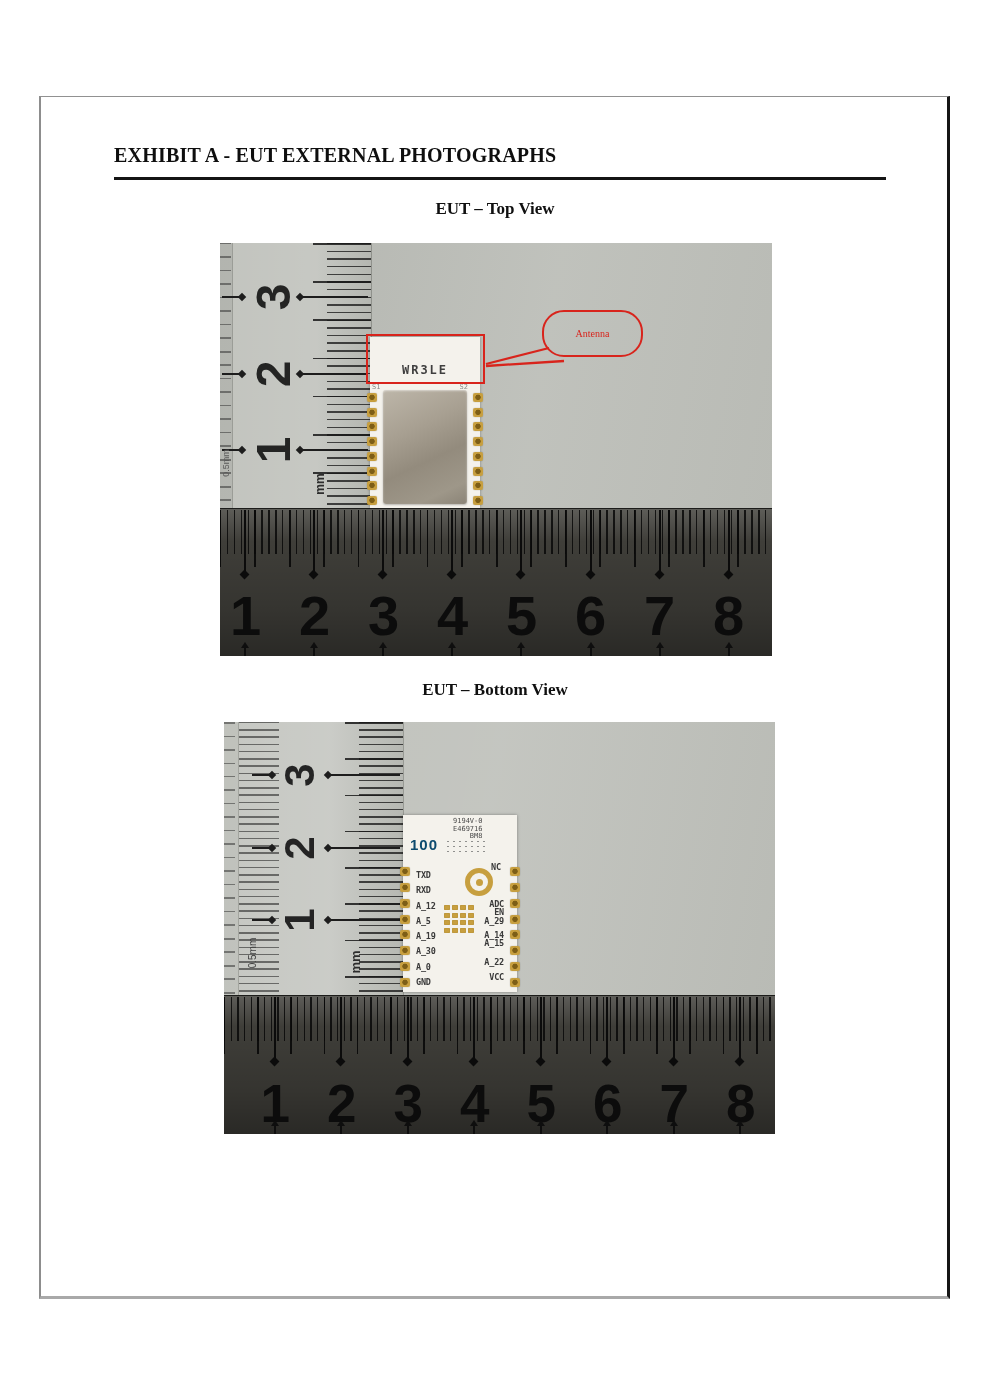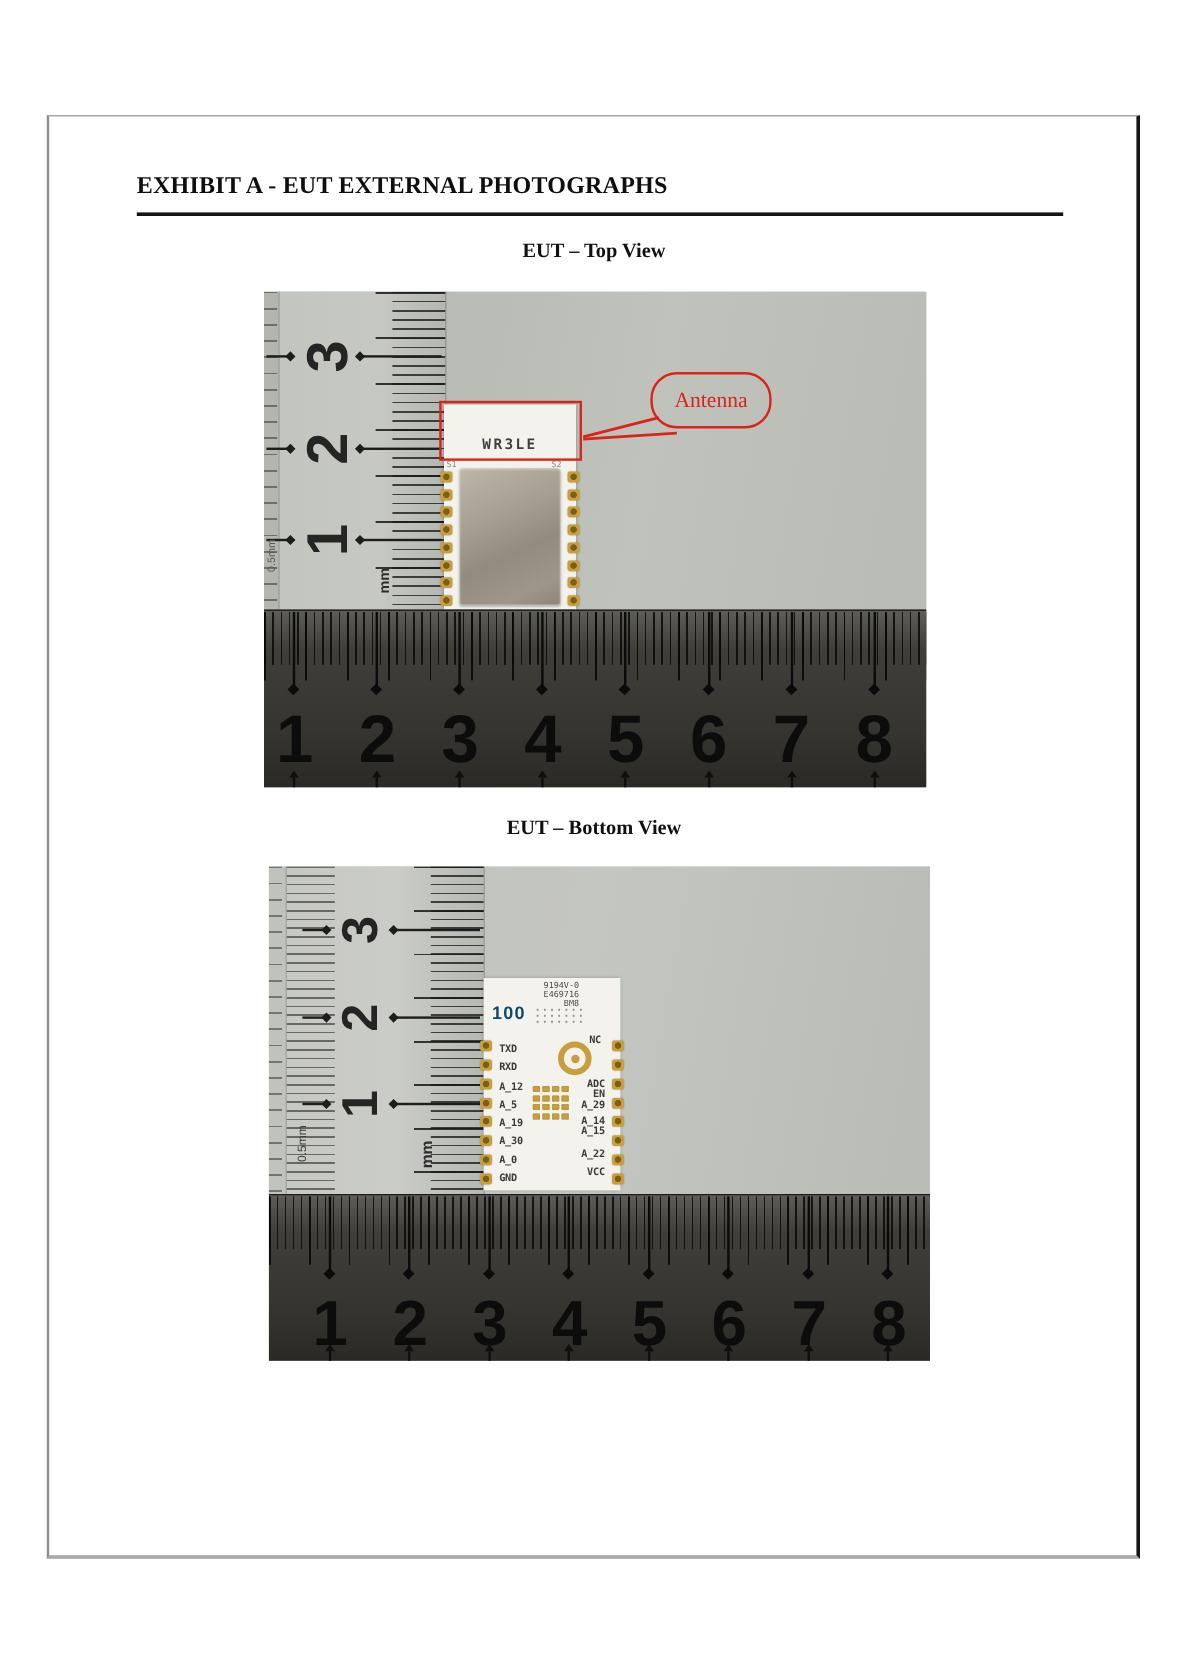--- a/index.html
+++ b/index.html
@@ -82,21 +82,21 @@
   .padcol{position:absolute;display:flex;flex-direction:column;justify-content:space-between;width:10px;}
   #p1-pcb .padcol{top:56px;height:112px;}
   .padcol.l{left:-3px;} .padcol.r{right:-3px;}
   .pad{width:10px;height:9px;border-radius:2px;box-shadow:0 0 1px rgba(0,0,0,.45);
        background:radial-gradient(circle at 50% 48%,#7d5e16 0 2.4px,var(--gold) 3px);}
 
   .redrect{position:absolute;left:146px;top:91px;width:119px;height:50px;
            border:2.5px solid var(--red);box-sizing:border-box;}
   .bubble{position:absolute;left:322px;top:67px;width:101px;height:47px;box-sizing:border-box;
           border:2.5px solid var(--red);border-radius:22px;display:flex;align-items:center;justify-content:center;}
-  .bubble span{font-size:18px;color:var(--red);}
+  .bubble span{font-size:10px;color:var(--red);}
   .tail{position:absolute;left:0;top:0;pointer-events:none;}
 
   
   .hruler{position:absolute;left:0;width:100%;background-color:var(--rdark);border-top:1px solid #1c1c1a;
           background-image:linear-gradient(180deg,rgba(255,255,255,.16),rgba(255,255,255,0) 22%,rgba(0,0,0,.16) 68%,rgba(0,0,0,.34));}
   #p1-hruler{top:265px;height:148px;}
   #p2-hruler{top:273px;height:139px;}
   .ht{position:absolute;top:1px;left:0;width:100%;}
   .ht-f{height:44px;background:repeating-linear-gradient(to right,rgba(8,8,8,.85) 0 1.3px,transparent 1.3px 6.9px);}
   .ht-m{height:57px;background:repeating-linear-gradient(to right,rgba(8,8,8,.9) 0 1.5px,transparent 1.5px 34.5px);}

